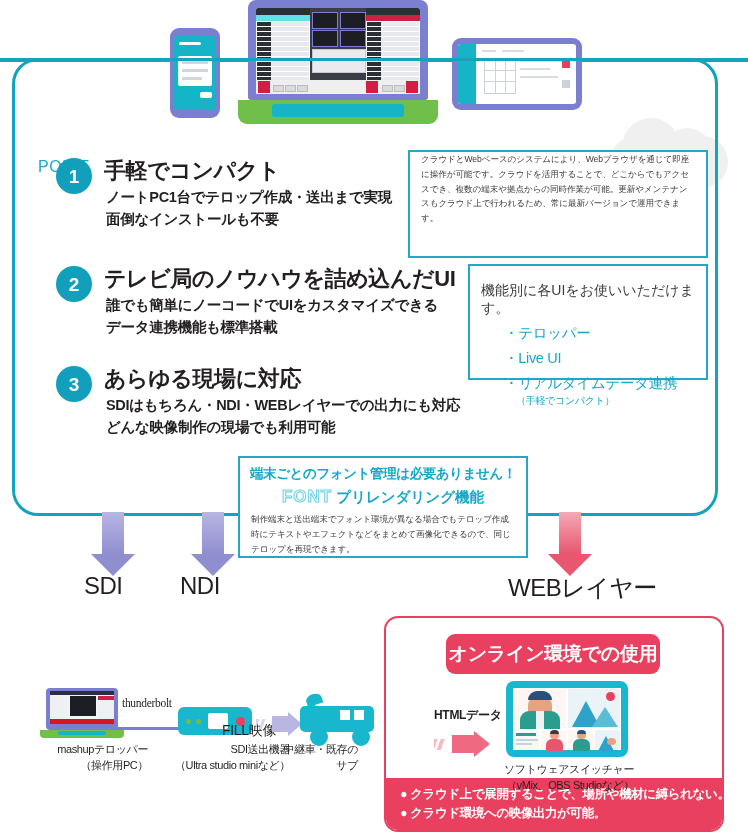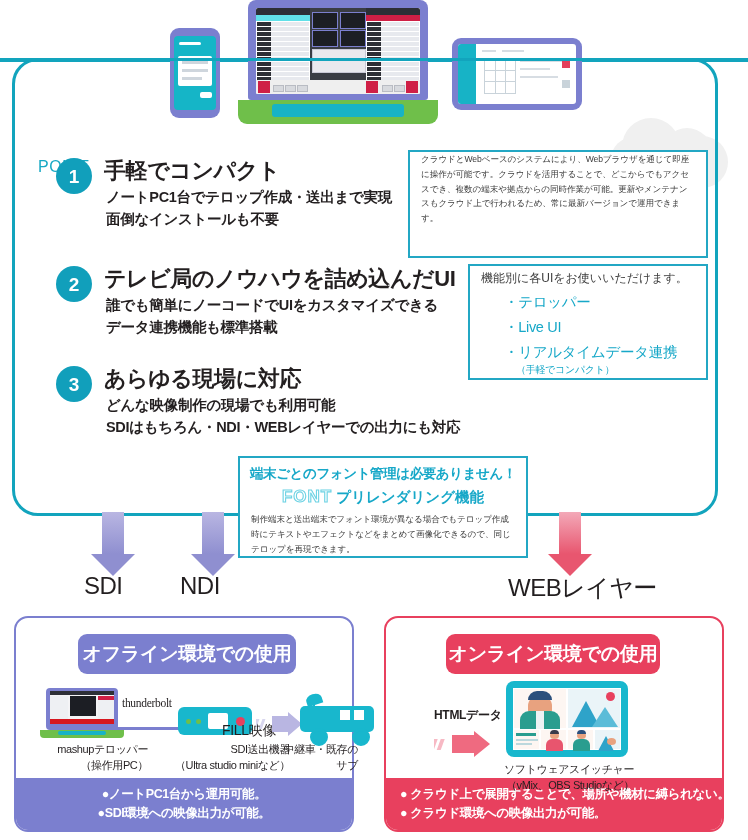--- a/index.html
+++ b/index.html
@@ -75,21 +75,21 @@
   
   .cb{position:absolute;border:2px solid #23a7c4;background:#ffffff;}
   .cb1{left:408px;top:150px;width:296px;height:104px;}
   .cb2{left:468px;top:264px;width:236px;height:112px;}
   .cb3{left:238px;top:456px;width:286px;height:98px;}
   .cb-h{
     font-size:13.5px;font-weight:700;color:#17a8c8;text-align:center;
     margin:7px 0 4px;letter-spacing:-.4px;
   }
   .cb-p{font-size:8.6px;line-height:1.72;color:#3c3c3c;margin:0 11px;letter-spacing:-.1px;}
-  .cb-sub{font-size:12px;color:#3c3c3c;margin:4px 0 4px 11px;}
+  .cb-sub{font-size:14px;color:#3c3c3c;margin:16px 0 4px 11px;}
   .cb-li{font-size:14.5px;color:#17a8c8;font-weight:500;margin:6px 0 0 34px;letter-spacing:-.3px;}
   .cb-li small{display:block;font-size:10px;margin-left:12px;margin-top:1px;}
   .font-word{
     font-size:17px;font-weight:700;color:#ffffff;
     -webkit-text-stroke:1.1px #6fd3e4;letter-spacing:1px;
   }
   .cb-h2{font-size:14.5px;font-weight:700;color:#17a8c8;text-align:center;margin:2px 0 5px;}
 
   
   .arrow{position:absolute;width:44px;}
@@ -324,22 +324,22 @@
     <div class="pt-b">
       <div>誰でも簡単にノーコードでUIをカスタマイズできる</div>
       <div>データ連携機能も標準搭載</div>
     </div>
   </div>
 
   <div class="pt pt3">
     <div class="num">3</div>
     <div class="pt-h">あらゆる現場に対応</div>
     <div class="pt-b">
+      <div>SDIはもちろん・NDI・WEBレイヤーでの出力にも対応</div>
       <div>どんな映像制作の現場でも利用可能</div>
-      <div>SDIはもちろん・NDI・WEBレイヤーでの出力にも対応</div>
     </div>
   </div>
 
   <div class="cb cb1">
     <div class="cb-p">クラウドとWebベースのシステムにより、Webブラウザを通じて即座に操作が可能です。クラウドを活用することで、どこからでもアクセスでき、複数の端末や拠点からの同時作業が可能。更新やメンテナンスもクラウド上で行われるため、常に最新バージョンで運用できます。</div>
   </div>
 
   <div class="cb cb2">
     <div class="cb-sub">機能別に各UIをお使いいただけます。</div>
     <div class="cb-li">・テロッパー</div>
@@ -368,27 +368,20 @@
       <div class="head"></div>
   </div>
   <div class="arrow a-red a3">
     <div class="shaft"></div>
       <div class="head"></div>
   </div>
   <div class="albl l1">SDI</div>
   <div class="albl l2">NDI</div>
   <div class="albl l3">WEBレイヤー</div>
 
-  <div class="panel p-left">
-    <div class="p-badge p-badge-l">オフライン環境での使用</div>
-    <div class="p-foot f-left">
-      <span>●ノートPC1台から運用可能。</span>
-      <span>●SDI環境への映像出力が可能。</span>
-    </div>
-  </div>
 
   <div class="lap2">
     <div class="l2lid">
         <div class="l2scr">
       <div style="position:absolute;left:0;top:0;width:64px;height:4px;background:#2d2f36;"></div>
       <div style="position:absolute;left:20px;top:5px;width:26px;height:20px;background:#1c1e24;"></div>
       <div style="position:absolute;left:0;top:5px;width:18px;height:28px;background:#eef0f3;"></div>
       <div style="position:absolute;left:48px;top:5px;width:16px;height:28px;background:#eef0f3;"></div>
       <div style="position:absolute;left:48px;top:5px;width:16px;height:4px;background:#cf1f45;"></div>
       <div style="position:absolute;left:0;bottom:0;width:64px;height:5px;background:#d7171f;"></div>

